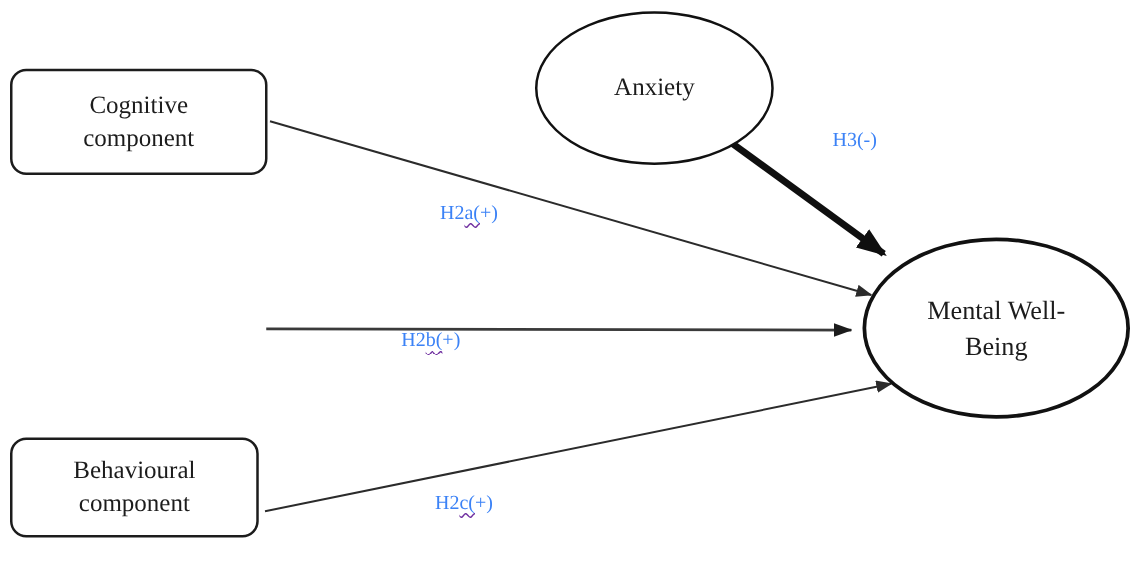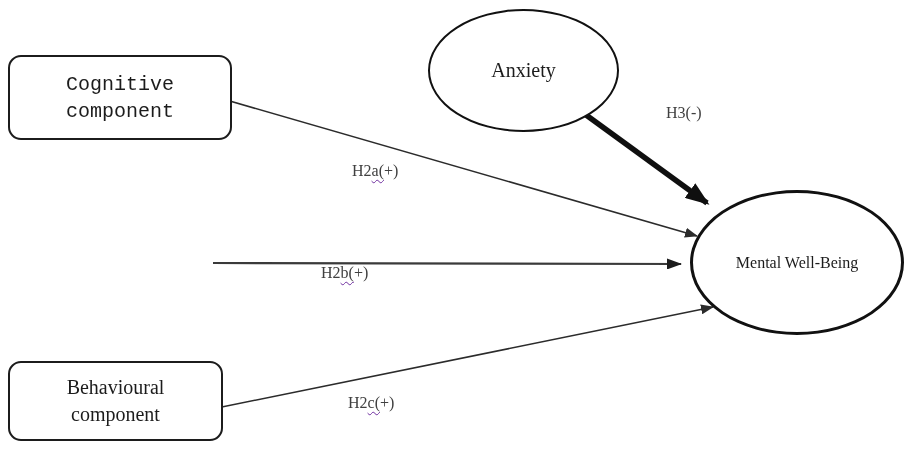--- a/index.html
+++ b/index.html
@@ -35,34 +35,34 @@
     border-radius: 13px;
   }
   .ellipse {
     border-radius: 50%;
     justify-content: center;
   }
   .node-label {
     font-size: 20px;
     line-height: 1.35;
   }
-  #node-cognitive   { left: 8px;   top: 55px;  width: 224px; height: 85px; font-family: Liberation Mono, monospace; }
+  #node-cognitive   { left: 8px;   top: 55px;  width: 206px; height: 85px; }
   #node-affective   { left: 15px;  top: 213px; width: 192px; height: 79px; }
-  #node-behavioural { left: 8px;   top: 361px; width: 215px; height: 80px; }
+  #node-behavioural { left: 8px;   top: 350px; width: 199px; height: 80px; }
   #node-anxiety     { left: 428px; top: 9px;   width: 191px; height: 123px; border: 2.5px solid #111111; }
   #node-mwb         { left: 690px; top: 190px; width: 214px; height: 145px; border: 3px solid #111111; }
   #node-cognitive .node-label,
   #node-affective .node-label,
   #node-behavioural .node-label { max-width: 130px; }
-  #node-mwb .node-label { max-width: 125px; font-size: 16px; }
+  #node-mwb .node-label { max-width: 125px; font-size: 21px; }
   .edge-label {
     position: absolute;
     font-size: 16px;
     white-space: nowrap;
-    color: #404040;
+    color: #3b82f6;
   }
   #label-h2a { left: 320px; top: 162px; margin-left: 32px; }
   #label-h2b { left: 321px; top: 264px; }
   #label-h2c { left: 348px; top: 394px; }
   #label-h3  { left: 666px; top: 104px; }
   .wavy {
     text-decoration-line: underline;
     text-decoration-style: wavy;
     text-decoration-color: #7030a0;
     text-decoration-thickness: 1px;

